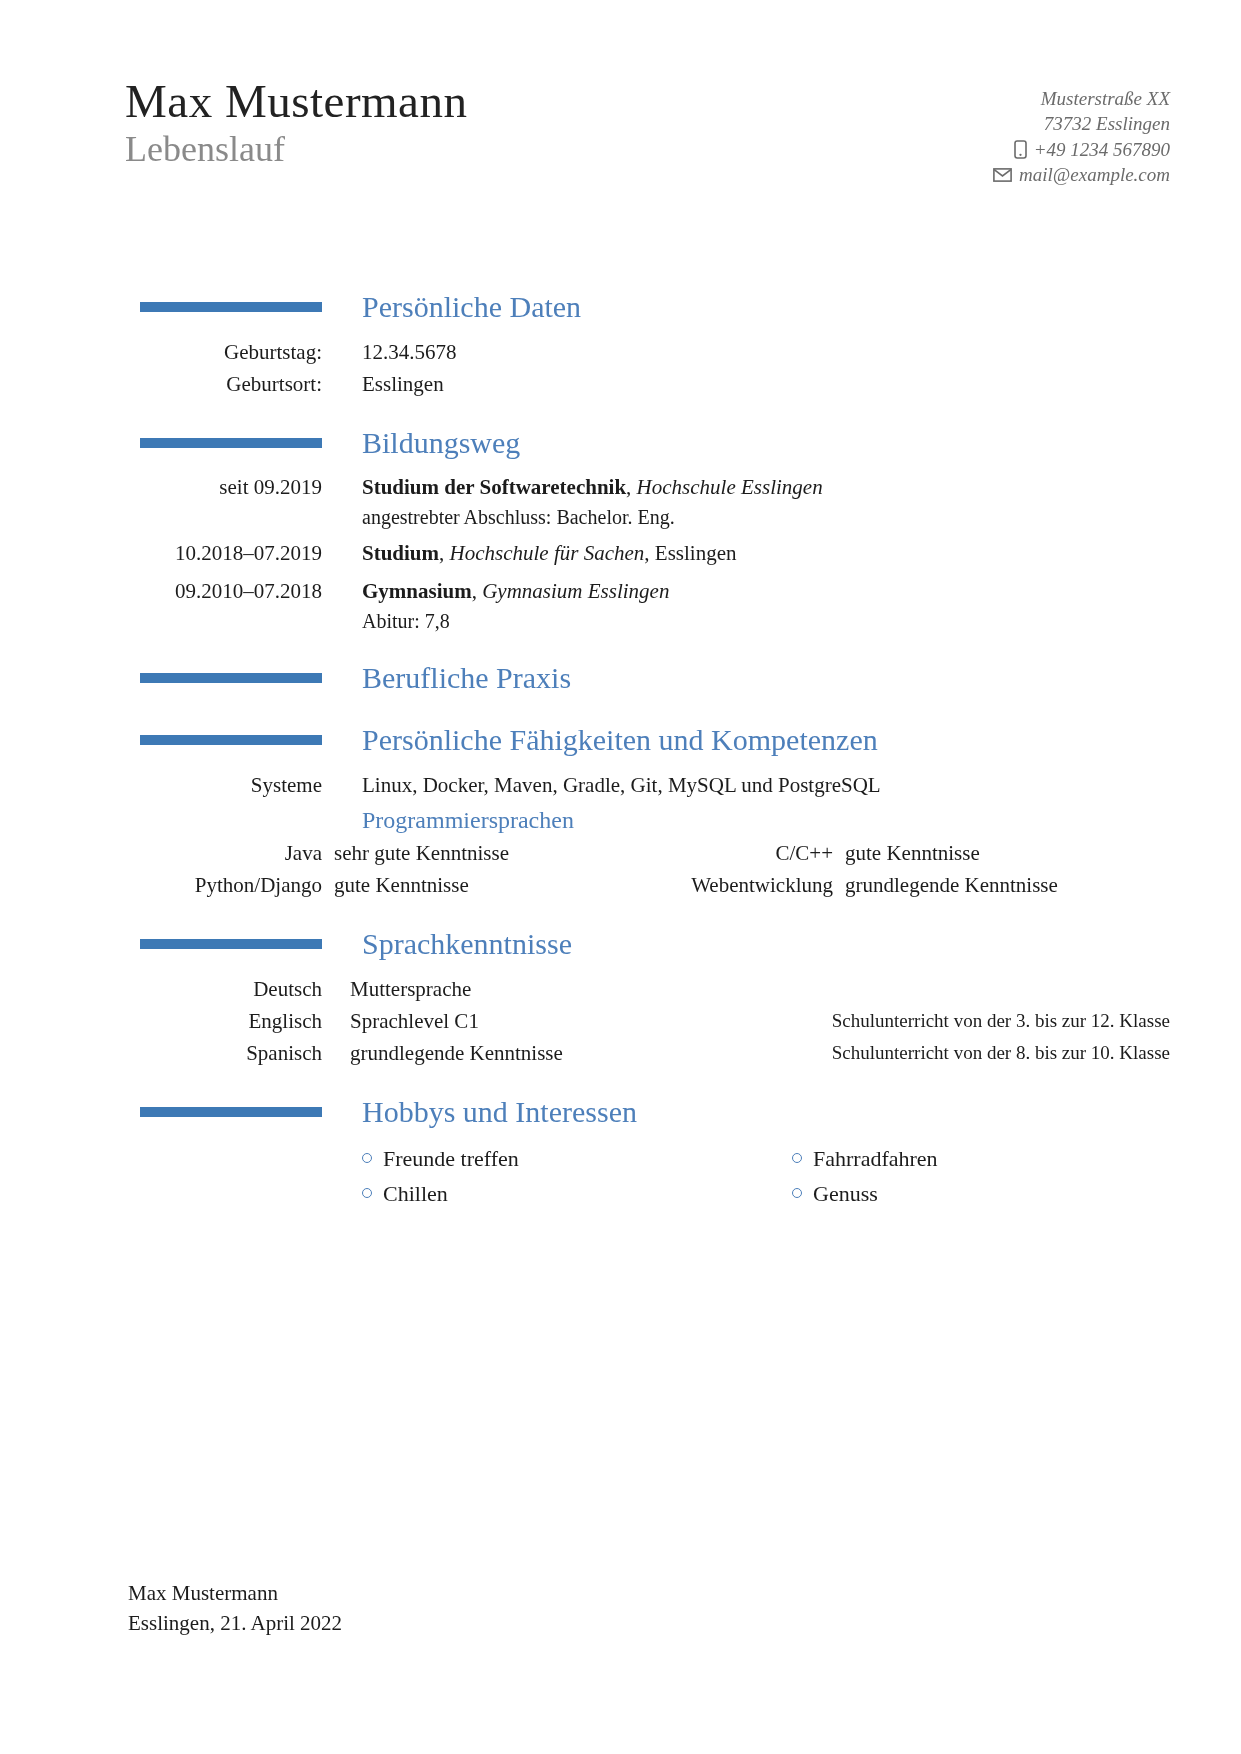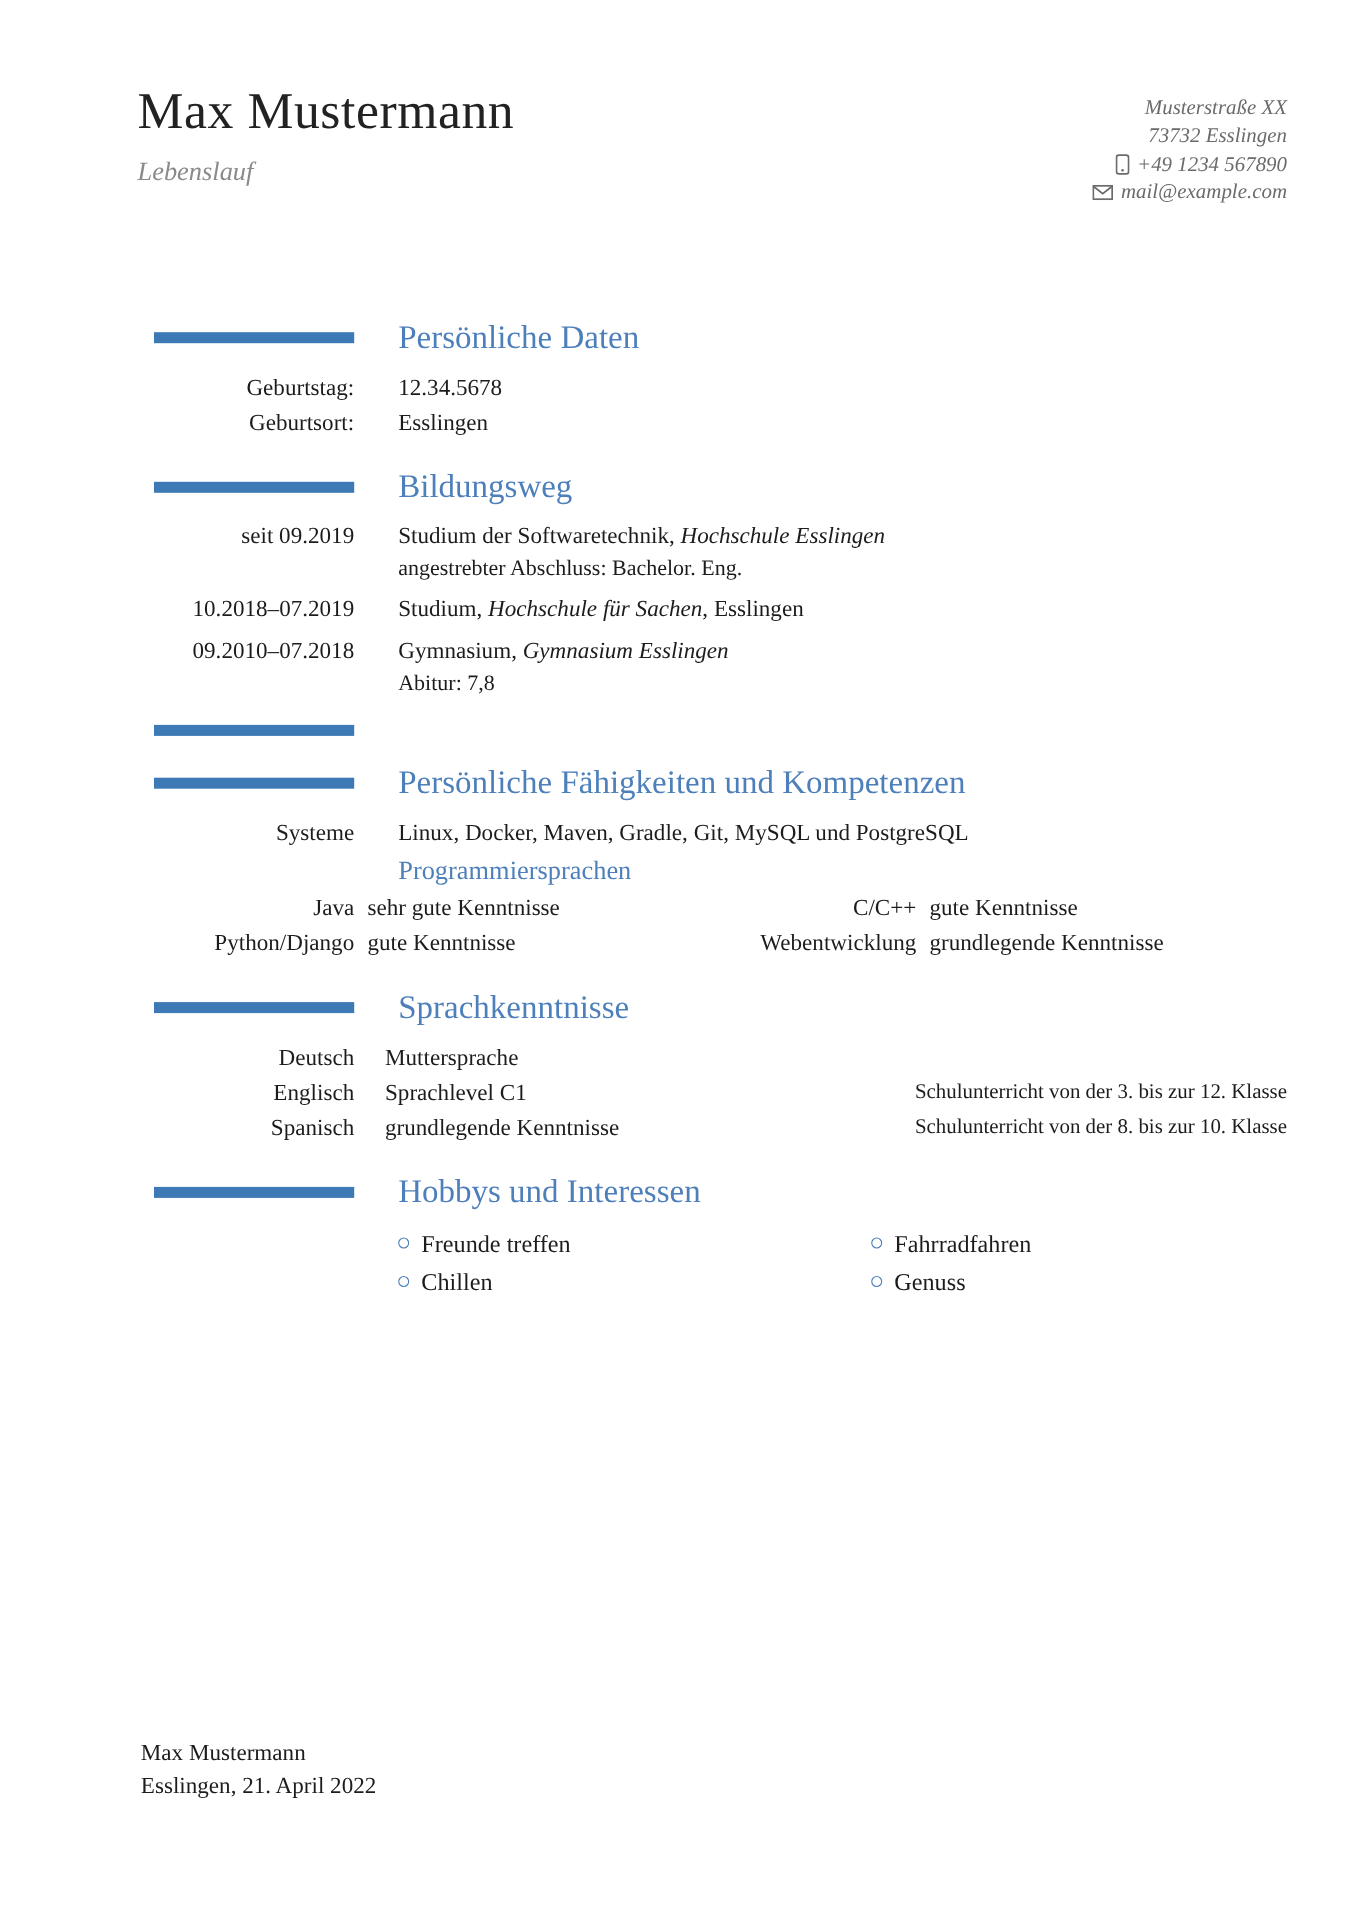--- a/index.html
+++ b/index.html
@@ -6,37 +6,37 @@
   body{
     width:1241px;height:1754px;position:relative;
     font-family:"Liberation Serif","DejaVu Serif",serif;
     color:#1c1c1c;overflow:hidden;
   }
   .page{padding:74px 71px 0 125px;}
 
   
   .header{display:flex;justify-content:space-between;align-items:flex-start;}
   .name{font-size:47px;line-height:1.15;font-weight:normal;color:#222;letter-spacing:0.5px;}
-  .subtitle{font-size:24px;font-style:italic;color:#8a8a8a;margin-top:16px;}
+  .subtitle{font-size:36px;color:#8a8a8a;}
   .contact{margin-top:12px;text-align:right;font-style:italic;color:#6b6b6b;
            font-size:19px;line-height:1.34;}
   .contact-line{display:flex;justify-content:flex-end;align-items:center;gap:7px;}
   .contact-line svg{flex:0 0 auto;display:block;}
 
   
   .main{margin-top:100px;}
   .section{margin-top:24px;}
   .section:first-child{margin-top:0;}
   .grid{display:grid;grid-template-columns:197px 1fr;column-gap:40px;}
   .sec-head{margin-bottom:10px;}
   .sec-bar{width:182px;height:10px;background:#3d79b5;justify-self:end;align-self:center;}
   .sec-title{font-size:30px;line-height:1.26;color:#4d7fba;}
   .row{font-size:21px;line-height:32px;}
   .label{text-align:right;color:#1c1c1c;}
-  .bold{font-weight:normal;}
+  .bold{font-weight:bold;}
   .it{font-style:italic;}
   .detail{font-size:20px;line-height:28px;}
   .detail:empty{display:none;}
   .entry{margin-bottom:6px;}
   .entry:last-child{margin-bottom:0;}
 
   
   .grid4{display:grid;grid-template-columns:197px 247px 240px 1fr;column-gap:12px;}
   .subhead{font-size:24px;color:#4d7fba;line-height:30px;margin:4px 0 2px;}
 
@@ -135,20 +135,21 @@
         <div>
           <div><span class="bold">Gymnasium</span><span>, </span><span class="it">Gymnasium Esslingen</span><span></span></div>
           <div class="detail">Abitur: 7,8</div>
         </div>
       </div>
     </div>
 
     <div class="section">
       <div class="grid sec-head">
         <div class="sec-bar"></div>
+        <div class="sec-title">Berufliche Praxis</div>
       </div>
     </div>
 
     <div class="section">
       <div class="grid sec-head">
         <div class="sec-bar"></div>
         <div class="sec-title">Persönliche Fähigkeiten und Kompetenzen</div>
       </div>
       <div class="grid row">
         <div class="label">Systeme</div>

